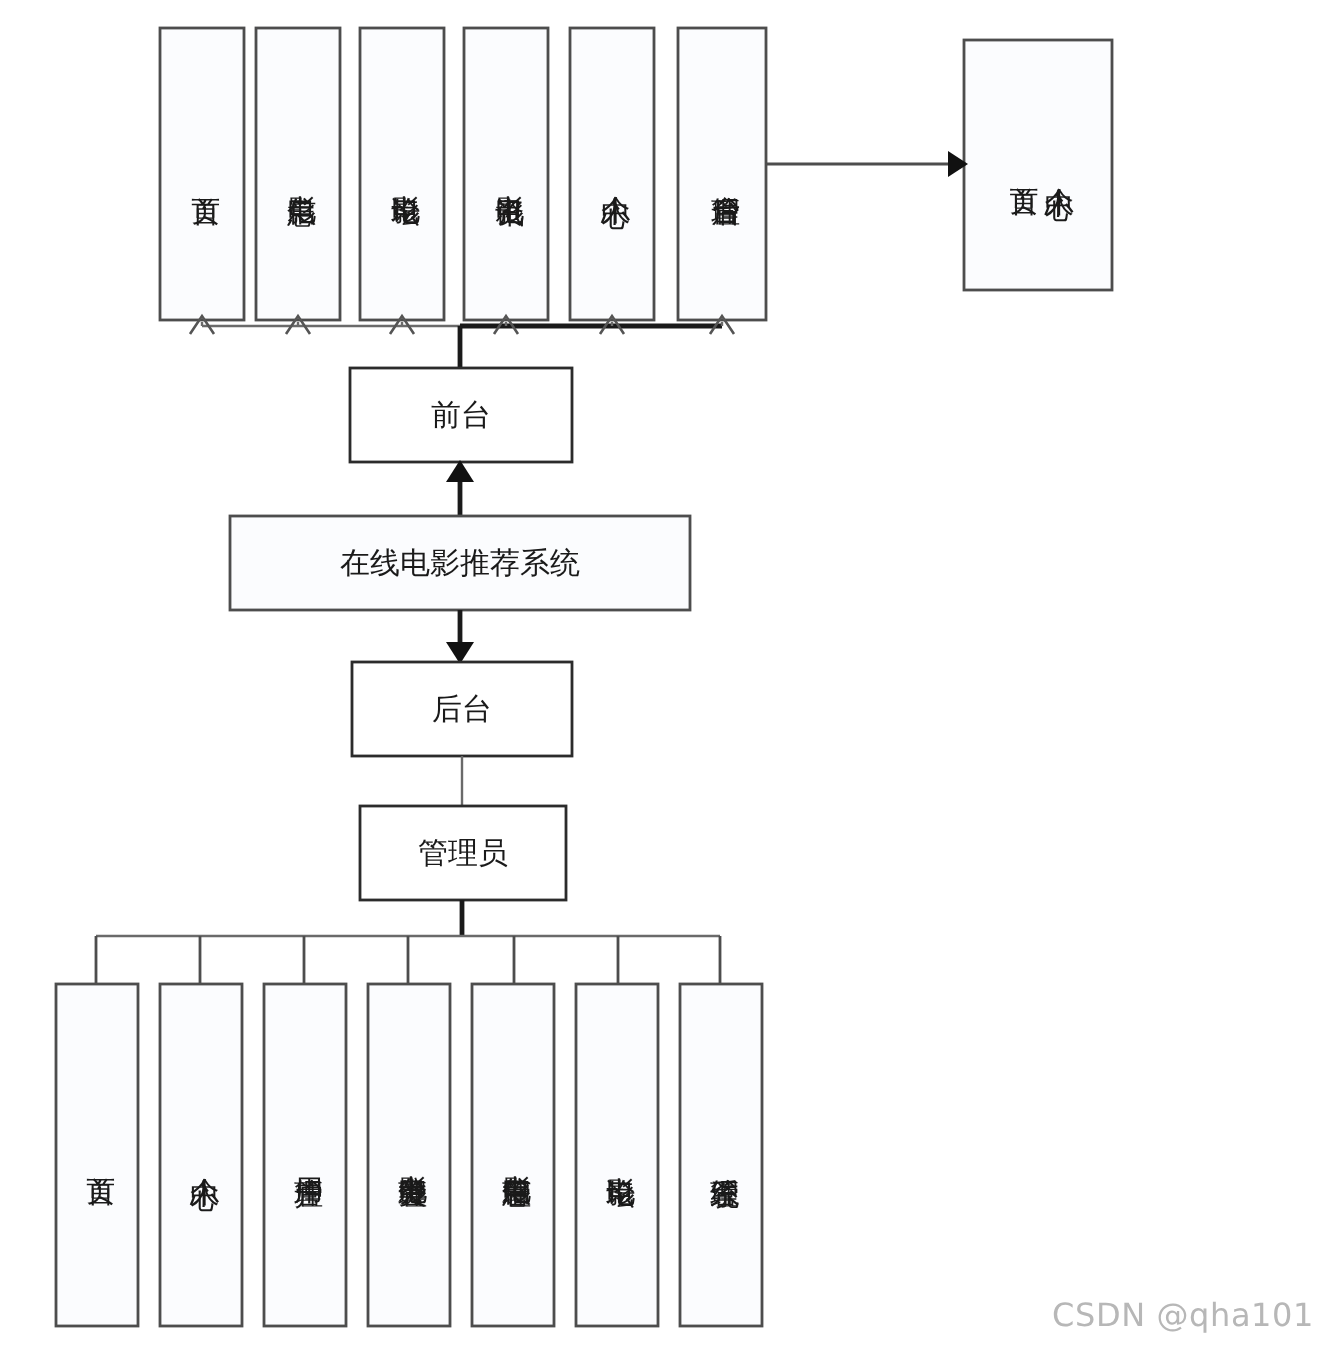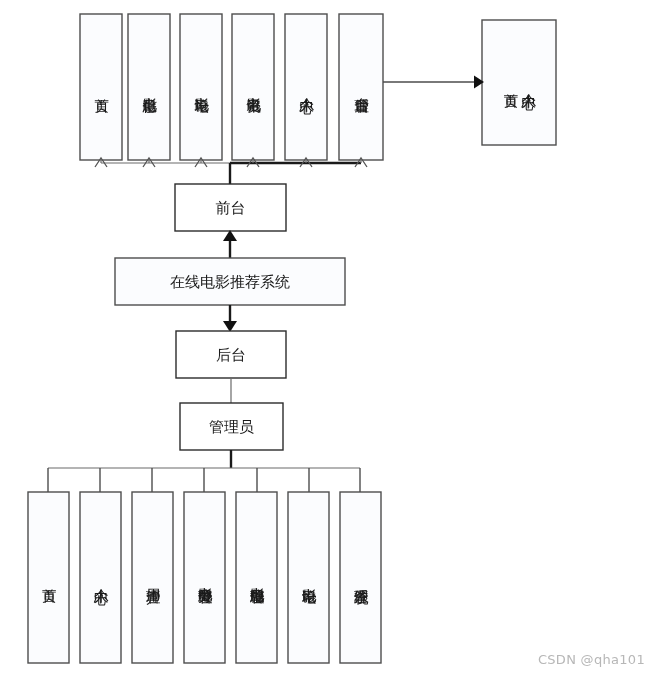--- a/index.html
+++ b/index.html
@@ -96,24 +96,24 @@
     text-orientation: upright;
     font-family: "DejaVu Sans", "Liberation Sans", sans-serif;
     font-size: 14.5px;
     line-height: 1.08;
     color: #1a1a1a;
     letter-spacing: 0.5px;
     white-space: nowrap;
   }
   #watermark {
     position: absolute;
-    right: 24px;
+    right: 12px;
     bottom: 9px;
     font-family: "DejaVu Sans", "Liberation Sans", sans-serif;
-    font-size: 13px;
+    font-size: 16px;
     color: #b7b7b7;
     letter-spacing: 0.3px;
     user-select: none;
   }
 </style>
 </head>
 <body>
 
 <div id="diagram-root">
 

